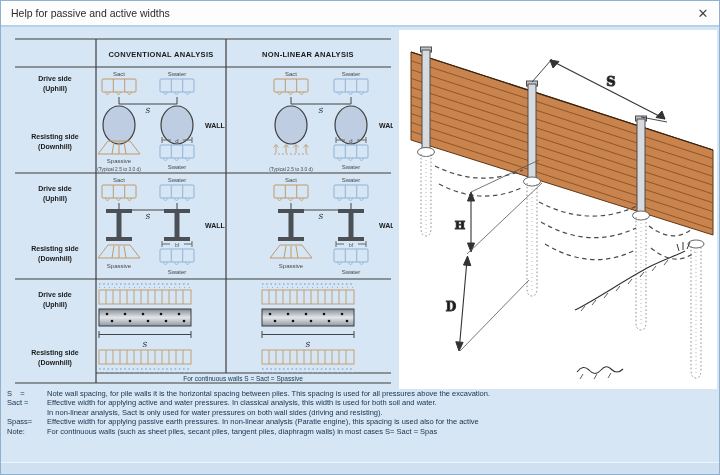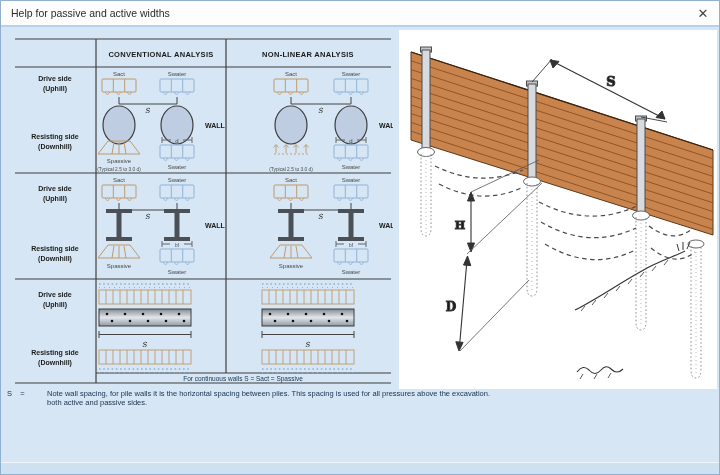--- a/index.html
+++ b/index.html
@@ -304,19 +304,31 @@
       </g>
     </svg>
   </div>
 
   <div class="legend">
     <div class="lrow">
       <span class="term">S    =</span>
       <span class="ltxt">Note wall spacing, for pile walls it is the horizontal spacing between piles. This spacing is used for all pressures above the excavation.</span>
     </div>
     <div class="lrow">
+      <span class="term">Sact =</span>
+      <span class="ltxt">Effective width for applying active and water pressures. In classical analysis, this width is used for both soil and water.</span>
+    </div>
+    <div class="lrow">
       <span class="term"></span>
-      <span class="ltxt">both active and passive sides.</span>
+      <span class="ltxt">In non-linear analysis, Sact is only used for water pressures on both wall sides (driving and resisting).</span>
+    </div>
+    <div class="lrow">
+      <span class="term">Spass=</span>
+      <span class="ltxt">Effective width for applying passive earth pressures. In non-linear analysis (Paratie engine), this spacing is used also for the active</span>
+    </div>
+    <div class="lrow">
+      <span class="term">Note:</span>
+      <span class="ltxt">For continuous walls (such as sheet piles, secant piles, tangent piles, diaphragm walls) in most cases S= Sact = Spas</span>
     </div>
   </div>
 
   <div class="bottom-strip"></div>
 </div>
 
 </body></html>

